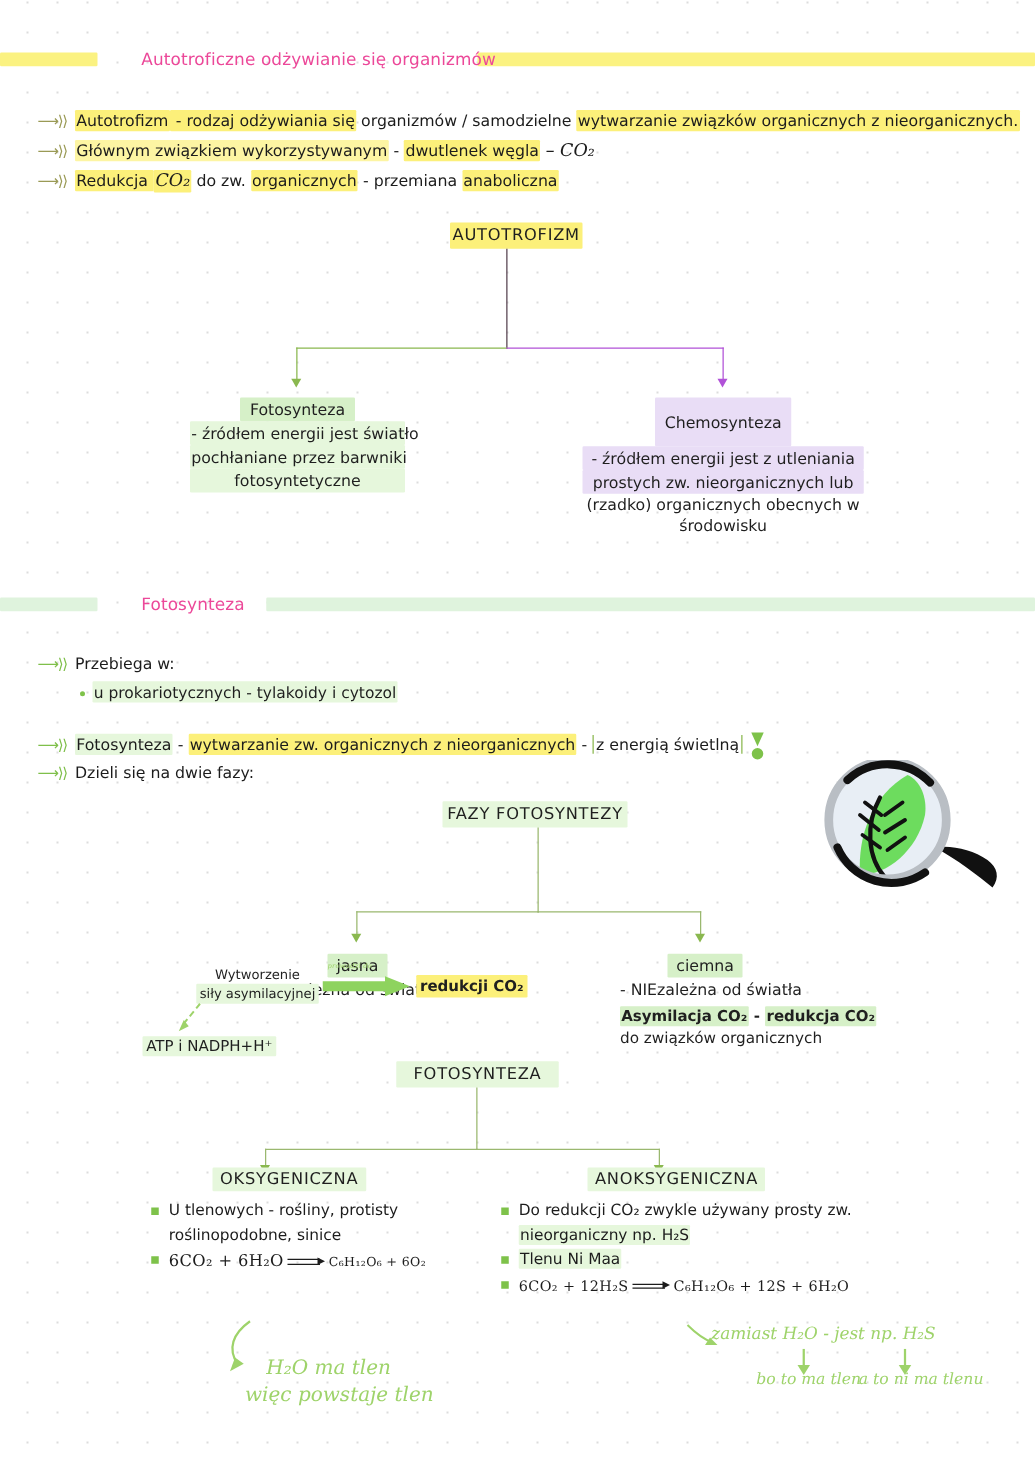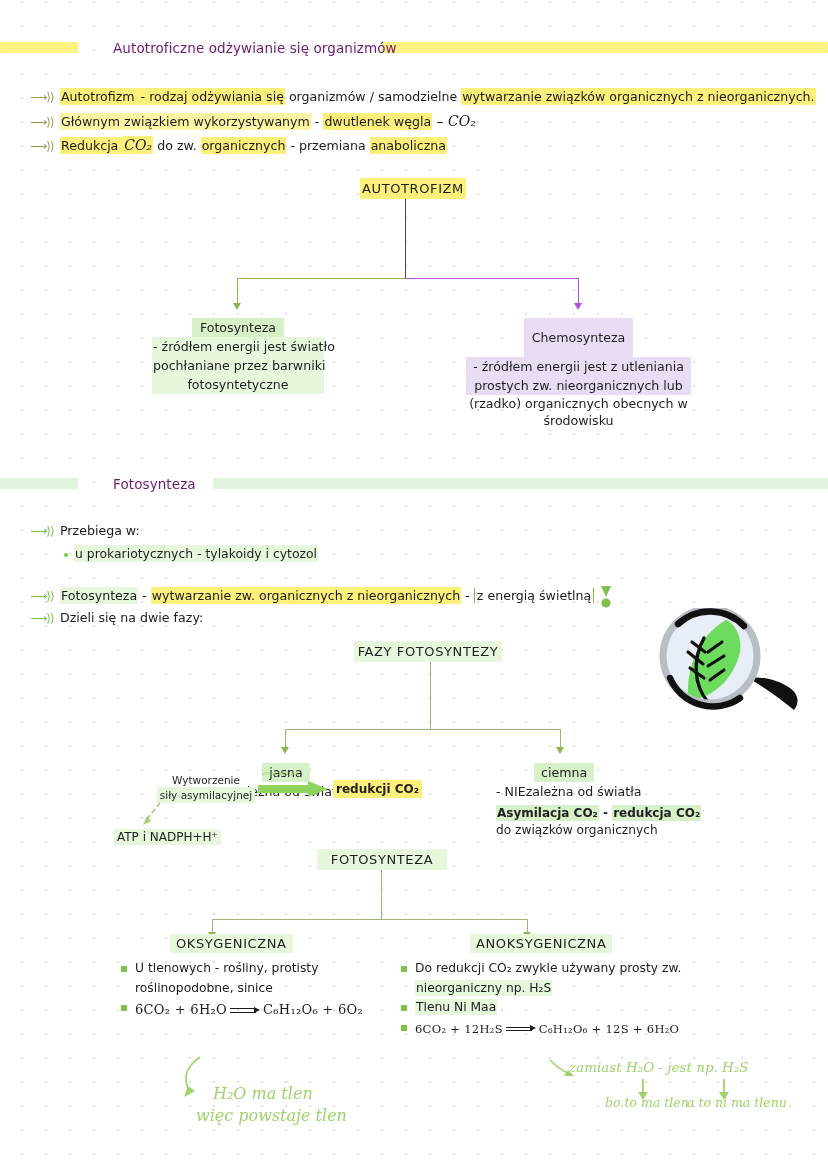--- a/index.html
+++ b/index.html
@@ -26,21 +26,21 @@
     height: 11px;
     border-radius: 1px;
   }
   .band-yellow { background: #fbf281; }
   .band-green  { background: #dff3dd; }
 
   .section-title {
     position: absolute;
     font-size: 13.5px;
     letter-spacing: .1px;
-    color: #701a75;
+    color: #ec4899;
     white-space: nowrap;
   }
 
   
   .arrow-row {
     position: absolute;
     font-size: 12.6px;
     line-height: 16px;
     white-space: nowrap;
     color: #1c1c1c;
@@ -308,21 +308,21 @@
 <div class="hl-g2 node-head" style="position:absolute; left:470px; top:934px; padding:2px 6px;">ANOKSYGENICZNA</div>
 
 <div class="sq-list" style="left:120px; top:959px;">
   <div class="li">
     <span>U tlenowych - rośliny, protisty</span>
   </div>
   <div class="li cont">
     <span>roślinopodobne, sinice</span>
   </div>
   <div class="li" style="line-height:23px;">
-    <span class="eq" style="font-size:13px;">6CO₂ + 6H₂O</span><span class="chemarrow"><i></i></span><span class="eq" style="font-size:13px;">C₆H₁₂O₆ + 6O₂</span>
+    <span class="eq" style="font-size:13px;">6CO₂ + 6H₂O</span><span class="chemarrow"><i></i></span><span class="eq" style="font-size:10px;">C₆H₁₂O₆ + 6O₂</span>
   </div>
 </div>
 
 <div class="sq-list" style="left:400px; top:959px;">
   <div class="li">
     <span>Do redukcji CO₂ zwykle używany prosty zw.</span>
   </div>
   <div class="li cont">
     <span class="hl-g2">nieorganiczny np. H₂S</span>
   </div>

